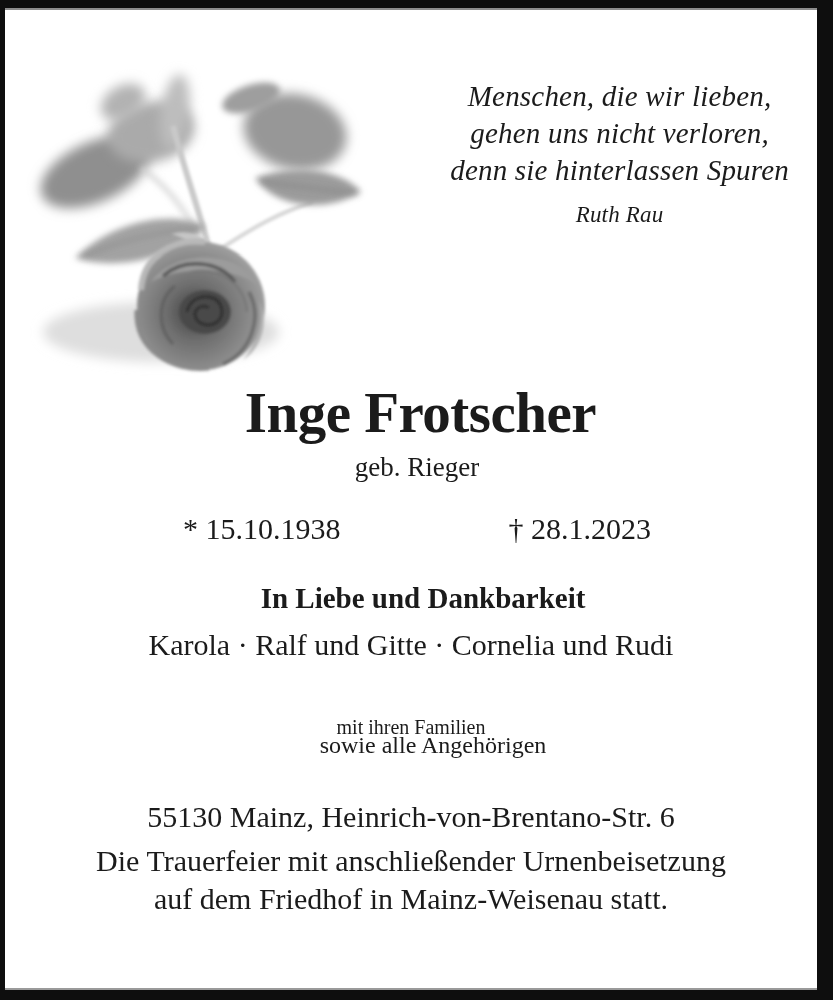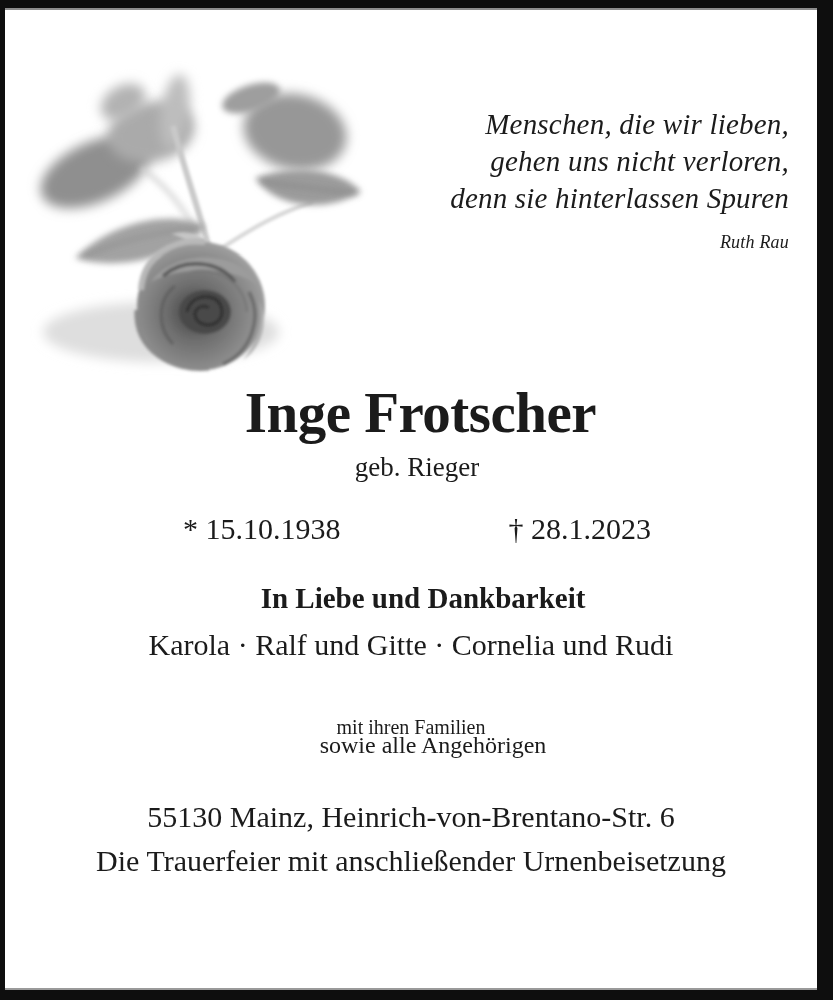--- a/index.html
+++ b/index.html
@@ -37,30 +37,29 @@
     position: absolute;
     left: 18px;
     top: 52px;
     width: 345px;
     height: 322px;
   }
   .quote {
     position: absolute;
     top: 70px;
     right: 28px;
-    text-align: right;
+    text-align: center;
     font-style: italic;
     font-size: 29px;
     line-height: 37px;
     letter-spacing: 0.2px;
-    margin-top: 28px;
   }
   .quote-attribution {
     margin-top: 7px;
-    font-size: 18px;
+    font-size: 23px;
     font-style: italic;
     font-family: Liberation Serif, serif;
   }
   .centered {
     position: absolute;
     left: 0;
     right: 0;
     text-align: center;
   }
   .deceased-name {
@@ -196,14 +195,15 @@
   </div>
 
   <div class="centered tribute-heading">In Liebe und Dankbarkeit</div>
   <div class="centered mourners">Karola · Ralf und Gitte · Cornelia und Rudi</div>
   <div class="centered families-line">mit ihren Familien</div>
   <div class="centered relatives-line">sowie alle Angehörigen</div>
 
   <div class="centered address">55130 Mainz, Heinrich-von-Brentano-Str. 6</div>
   <div class="centered funeral-info">
     <span style="display:block">Die Trauerfeier mit anschließender Urnenbeisetzung</span>
+    <span style="display:block">auf dem Friedhof in Mainz-Weisenau statt.</span>
   </div>
 </div>
 
 </body></html>

